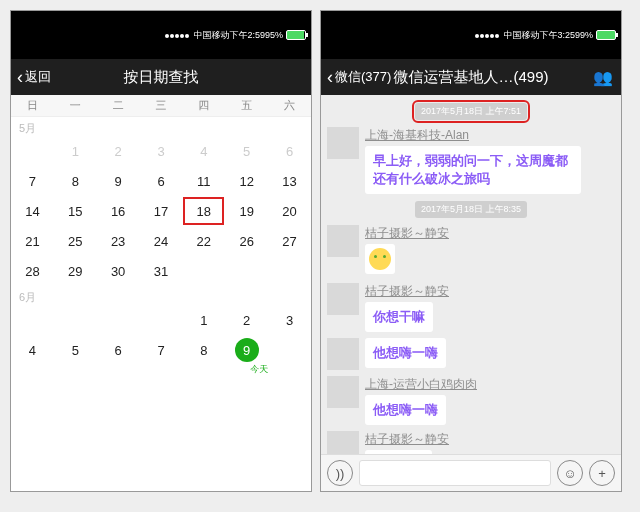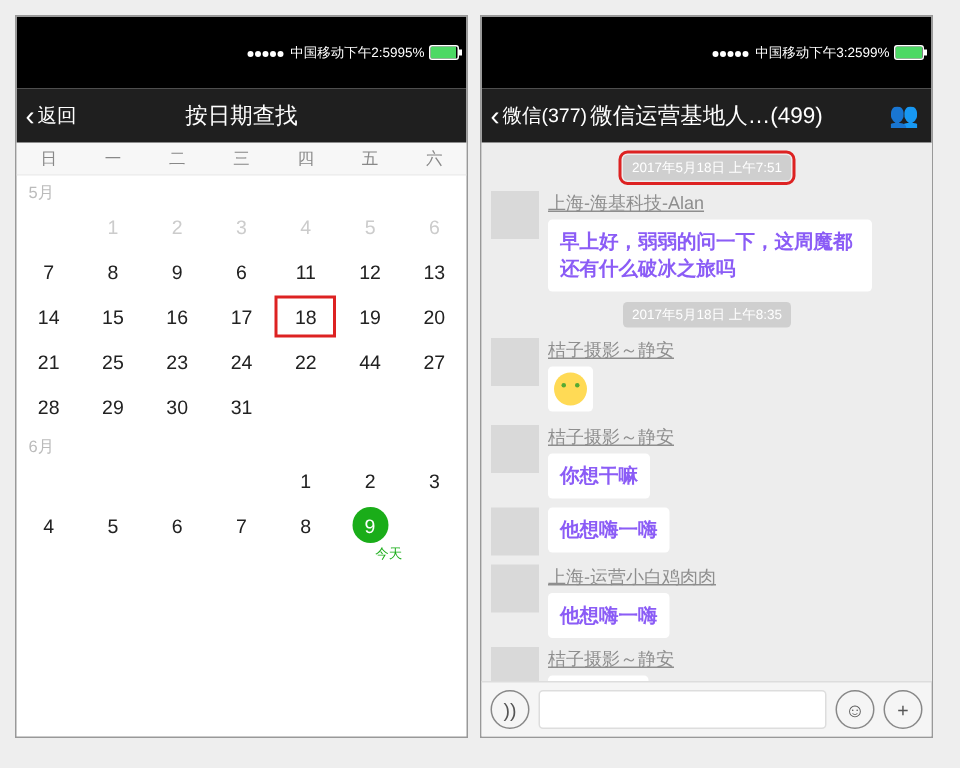--- a/index.html
+++ b/index.html
@@ -97,21 +97,21 @@
           <div class="cell">16</div>
           <div class="cell">17</div>
           <div class="cell box">18</div>
           <div class="cell">19</div>
           <div class="cell">20</div>
           <div class="cell">21</div>
           <div class="cell">25</div>
           <div class="cell">23</div>
           <div class="cell">24</div>
           <div class="cell">22</div>
-          <div class="cell">44</div>
+          <div class="cell">26</div>
           <div class="cell">27</div>
           <div class="cell">28</div>
           <div class="cell">29</div>
           <div class="cell">30</div>
           <div class="cell">31</div>
         </div>
       <div class="month">6月</div>
       <div class="grid" id="jungrid">
           <div class="cell"></div>
           <div class="cell"></div>

